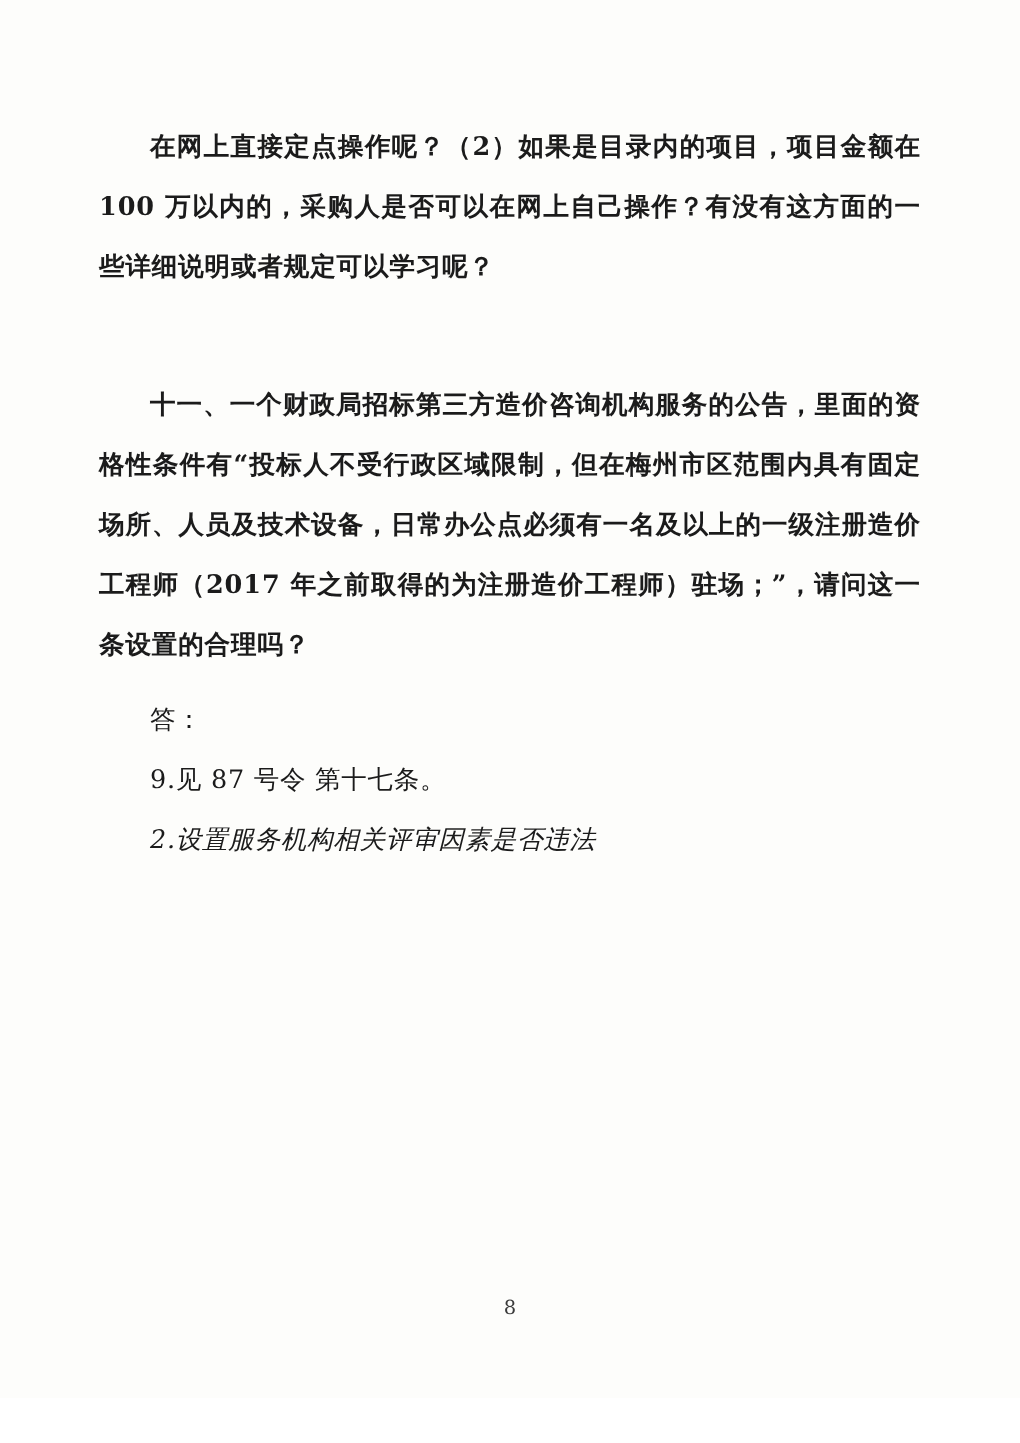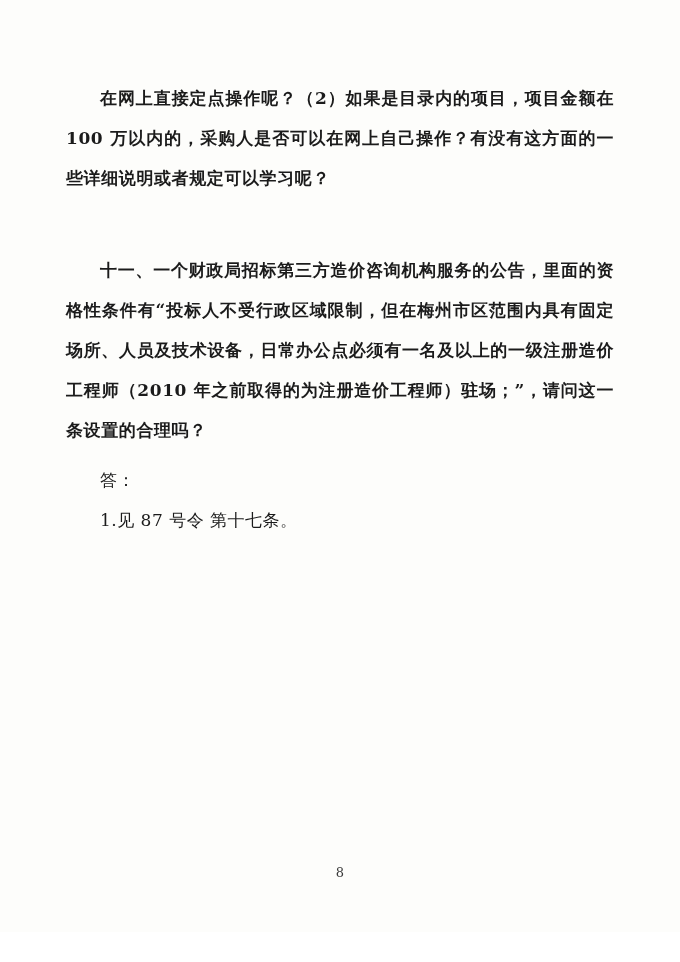--- a/index.html
+++ b/index.html
@@ -77,25 +77,26 @@
 <div class="page">
   <div class="doc-body">
 
     <p class="para para-q indent">在网上直接定点操作呢？（2）如果是目录内的项目，项目金额在 100 万以内的，采购人是否可以在网上自己操作？有没有这方面的一些详细说明或者规定可以学习呢？</p>
 
     <div class="gap-sm"></div>
 
 
     <div class="gap-lg"></div>
 
-    <p class="para para-q indent">十一、一个财政局招标第三方造价咨询机构服务的公告，里面的资格性条件有“投标人不受行政区域限制，但在梅州市区范围内具有固定场所、人员及技术设备，日常办公点必须有一名及以上的一级注册造价工程师（2010 年之前取得的为注册造价工程师）驻场；”，请问这一条设置的合理吗？</p>
+    <p class="para para-q indent">十一、一个财政局招标第三方造价咨询机构服务的公告，里面的资格性条件有“投标人不受行政区域限制，但在梅州市区范围内具有固定场所、人员及技术设备，日常办公点必须有一名及以上的一级注册造价工程师（2017 年之前取得的为注册造价工程师）驻场；”，请问这一条设置的合理吗？</p>
 
     <div class="gap-sm"></div>
 
     <p class="para para-a para-answer-label">答：</p>
 
-    <p class="para para-a para-item">1.见 87 号令  第十七条。</p>
+    <p class="para para-a para-item">9.见 87 号令  第十七条。</p>
 
+    <p class="para para-a para-item-italic">2.设置服务机构相关评审因素是否违法</p>
 
   </div>
 
   <div class="page-number">8</div>
 </div>
 
 </body></html>

